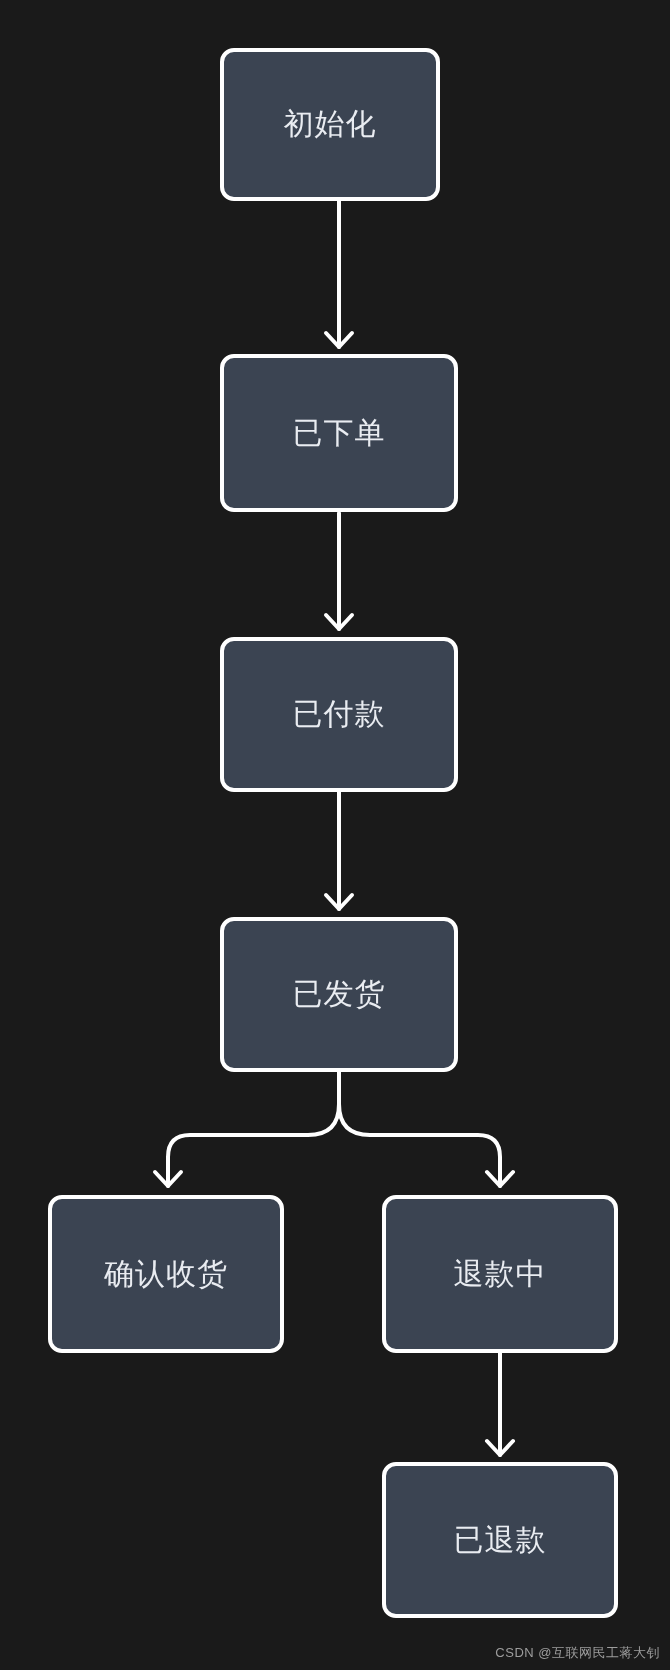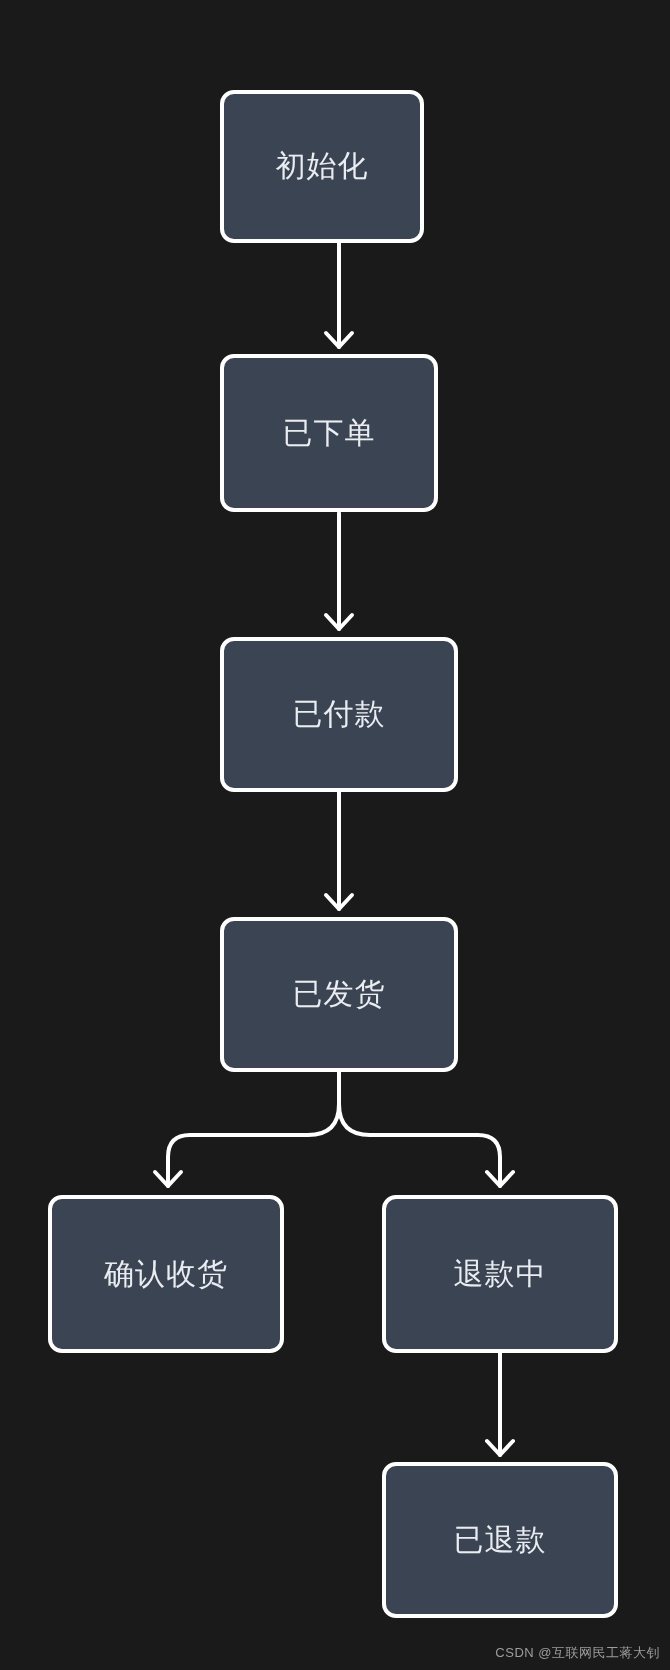--- a/index.html
+++ b/index.html
@@ -26,22 +26,22 @@
     border: 4px solid #ffffff;
     border-radius: 14px;
     display: flex;
     align-items: center;
     justify-content: center;
     color: #e9ecf1;
     font-size: 30px;
     font-weight: 300;
     letter-spacing: 1px;
   }
-  .node-init      { left: 220px; top: 48px;   width: 204px; height: 153px; margin-top: 42px; }
-  .node-ordered   { left: 220px; top: 354px;  width: 218px; height: 158px; }
+  .node-init      { left: 220px; top: 48px;   width: 220px; height: 153px; }
+  .node-ordered   { left: 220px; top: 354px;  width: 238px; height: 158px; }
   .node-paid      { left: 220px; top: 637px;  width: 238px; height: 155px; }
   .node-shipped   { left: 220px; top: 917px;  width: 238px; height: 155px; }
   .node-confirm   { left: 48px;  top: 1195px; width: 236px; height: 158px; justify-content: center; }
   .node-refunding { left: 382px; top: 1195px; width: 236px; height: 158px; }
   .node-refunded  { left: 382px; top: 1462px; width: 236px; height: 156px; }
   .watermark {
     position: absolute;
     right: 10px;
     top: 1644px;
     color: #9d9d9d;

